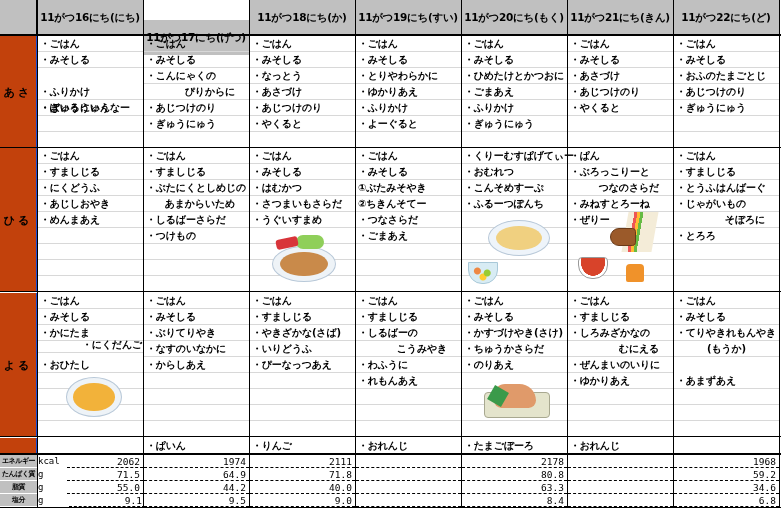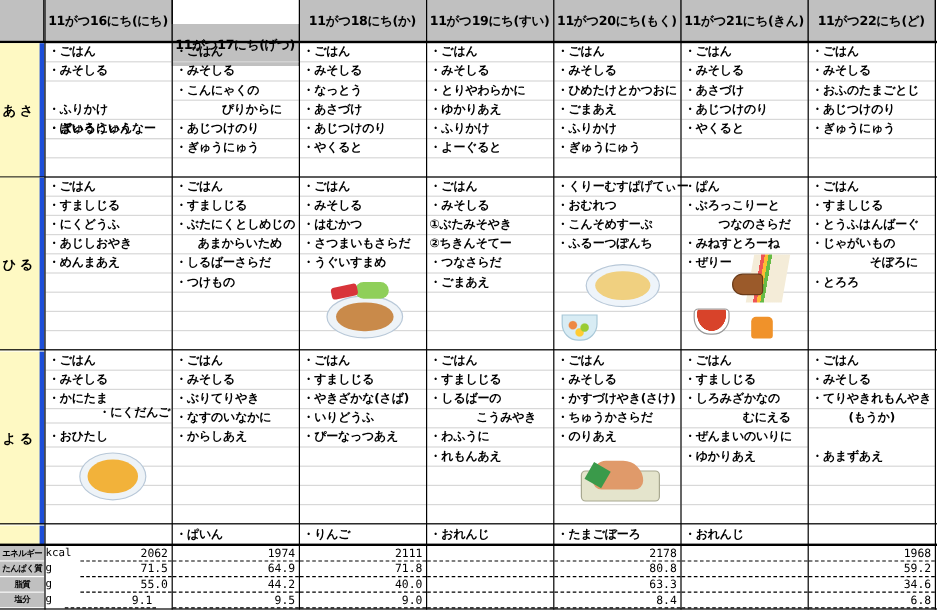--- a/index.html
+++ b/index.html
@@ -4,22 +4,22 @@
 <style>
   html, body { margin:0; padding:0; background:#ffffff; }
   body { width:781px; height:508px; overflow:hidden; position:relative;
          font-family:"DejaVu Sans", sans-serif; }
   .sheet { position:absolute; left:0; top:0; width:781px; height:508px; background:#fff; }
   .hdr { position:absolute; top:0; height:35px; background:#c0c0c0; box-sizing:border-box;
          border-right:1px solid #000; display:flex; align-items:center; justify-content:center;
          font-size:10.5px; font-weight:bold; color:#000; white-space:nowrap; letter-spacing:-0.3px; }
   .hline-thick { position:absolute; left:0; width:781px; height:2px; background:#000; }
   .vline { position:absolute; width:1px; background:#000; }
-  .side { position:absolute; left:0; width:37px; background:#fef9c3; box-sizing:border-box;
-          border-right:4px solid #1d4ed8; display:flex; align-items:center; justify-content:center;
+  .side { position:absolute; left:0; width:37px; background:#c2410c; box-sizing:border-box;
+          border-right:1px solid #1d4ed8; display:flex; align-items:center; justify-content:center;
           font-size:11px; font-weight:bold; letter-spacing:3px; }
   .cell { position:absolute; box-sizing:border-box; height:16px; line-height:16px;
           font-size:10px; font-weight:bold; white-space:nowrap; overflow:visible;
           border-bottom:1px solid #d8d8d8; padding-left:2px; letter-spacing:-0.2px; }
   .cell.indent { text-align:right; padding-right:14px; }
   .cell.center { text-align:center; padding-left:0; }
   .food { position:absolute; }
   .nlabel { position:absolute; left:0; width:37px; height:13px; background:#c0c0c0;
             font-size:7px; font-weight:bold; line-height:13px; text-align:center; box-sizing:border-box;
             border-bottom:1px solid #fff; white-space:nowrap; overflow:hidden; letter-spacing:-0.5px; }
@@ -253,21 +253,21 @@
     <div class="nunit" style="top: 481px;">g</div>
     <div class="nval" style="left: 67px; top: 481px; width: 76px;">55.0</div>
     <div class="nval" style="left: 144px; top: 481px; width: 105px;">44.2</div>
     <div class="nval" style="left: 250px; top: 481px; width: 105px;">40.0</div>
     <div class="nval" style="left: 356px; top: 481px; width: 105px;"></div>
     <div class="nval" style="left: 462px; top: 481px; width: 105px;">63.3</div>
     <div class="nval" style="left: 568px; top: 481px; width: 105px;"></div>
     <div class="nval" style="left: 674px; top: 481px; width: 105px;">34.6</div>
     <div class="nlabel" style="top: 494px;">塩分</div>
     <div class="nunit" style="top: 494px;">g</div>
-    <div class="nval" style="left: 54px; top: 494px; width: 76px;">9.1</div>
+    <div class="nval" style="left: 69px; top: 494px; width: 76px;">9.1</div>
     <div class="nval" style="left: 144px; top: 494px; width: 105px;">9.5</div>
     <div class="nval" style="left: 250px; top: 494px; width: 105px;">9.0</div>
     <div class="nval" style="left: 356px; top: 494px; width: 105px;"></div>
     <div class="nval" style="left: 462px; top: 494px; width: 105px;">8.4</div>
     <div class="nval" style="left: 568px; top: 494px; width: 105px;"></div>
     <div class="nval" style="left: 674px; top: 494px; width: 105px;">6.8</div>
     <div class="hline-thick" style="top: 507px; height: 1px;"></div>
     <div class="vline" style="left: 37px; top: 0px; height: 508px;"></div>
     <div class="vline" style="left: 143px; top: 0px; height: 508px;"></div>
     <div class="vline" style="left: 249px; top: 0px; height: 508px;"></div>

